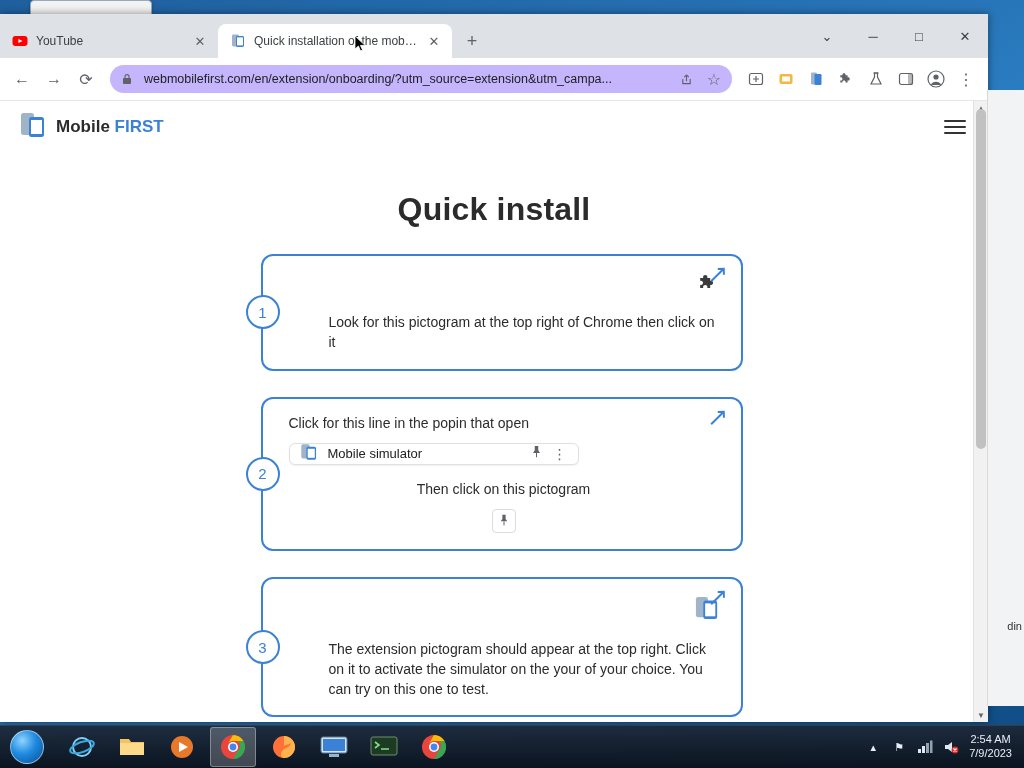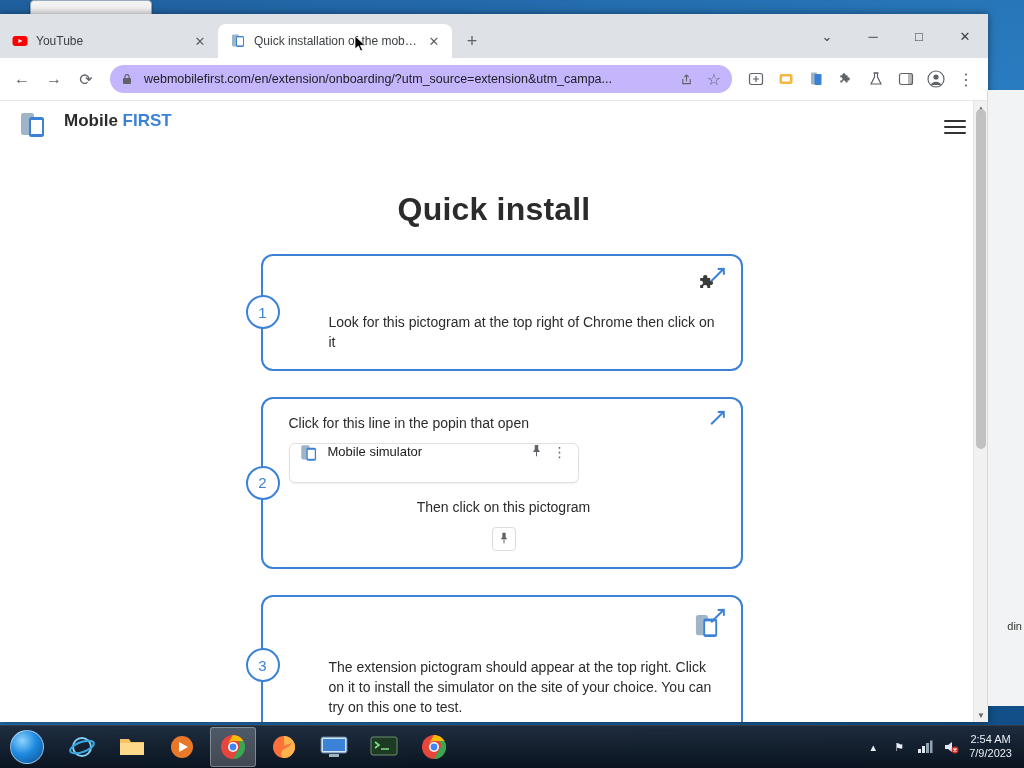--- a/index.html
+++ b/index.html
@@ -140,21 +140,21 @@
     position: relative;
     overflow: hidden;
   }
   .site-header {
     height: 52px;
     display: flex;
     align-items: center;
     justify-content: space-between;
     padding: 0 22px 0 20px;
   }
-  .logo { display: flex; align-items: flex-start; gap: 18px; }
+  .logo { display: flex; align-items: center; gap: 10px; }
   .logo-text { font-size: 17px; font-weight: bold; color: #2b2b2b; }
   .logo-text .first { color: #3b82d6; }
   .burger { display: flex; flex-direction: column; gap: 4px; }
   .burger i { display: block; width: 22px; height: 2px; background: #333; border-radius: 1px; }
   h1.page-title {
     text-align: center;
     font-size: 32px;
     font-weight: bold;
     color: #2b2b2b;
     margin: 38px 0 0 0;
@@ -208,25 +208,26 @@
     line-height: 1.45;
     max-width: 390px;
   }
   .popin-line {
     font-size: 14px;
     color: #2b2b2b;
     margin-bottom: 12px;
   }
   .menu-item {
     width: 290px;
-    height: 40px;
+    height: 22px;
     border: 1px solid #e0e0e0;
     border-radius: 6px;
     background: #fff;
     display: flex;
+    align-items: center;
     padding: 0 10px;
     gap: 10px;
     box-shadow: 0 1px 2px rgba(0,0,0,.06);
     box-sizing: border-box;
   }
   .menu-item .mi-label { flex: 1; font-size: 13px; color: #202124; }
   .pin-ico { color: #5f6368; font-size: 13px; }
   .dots { color: #5f6368; font-size: 14px; letter-spacing: 1px; }
   .then-row {
     display: flex;
@@ -532,21 +533,21 @@
                 </svg>
             </span>
             <div class="step-row">
               <span>
                 <svg width="24" height="26" viewBox="0 0 26 28">
                   <rect x="1" y="2" width="13" height="22" rx="2.5" fill="#9fb4c7"></rect>
                   <rect x="9" y="6" width="15" height="20" rx="2.5" fill="#3b82d6"></rect>
                   <rect x="11" y="9" width="11" height="14" fill="#ffffff"></rect>
                 </svg>
               </span>
-              <div class="step-text">The extension pictogram should appear at the top right. Click on it to install the simulator on the site of your choice. You can try on this one to test.</div>
+              <div class="step-text">The extension pictogram should appear at the top right. Click on it to activate the simulator on the your of your choice. You can try on this one to test.</div>
             </div>
           </div>
         </div>
 
       </div>
 
       <div class="scrollbar">
         <div class="scroll-arrow" style="top:0">▲</div>
         <div class="scroll-thumb"></div>
         <div class="scroll-arrow" style="bottom:0">▼</div>

